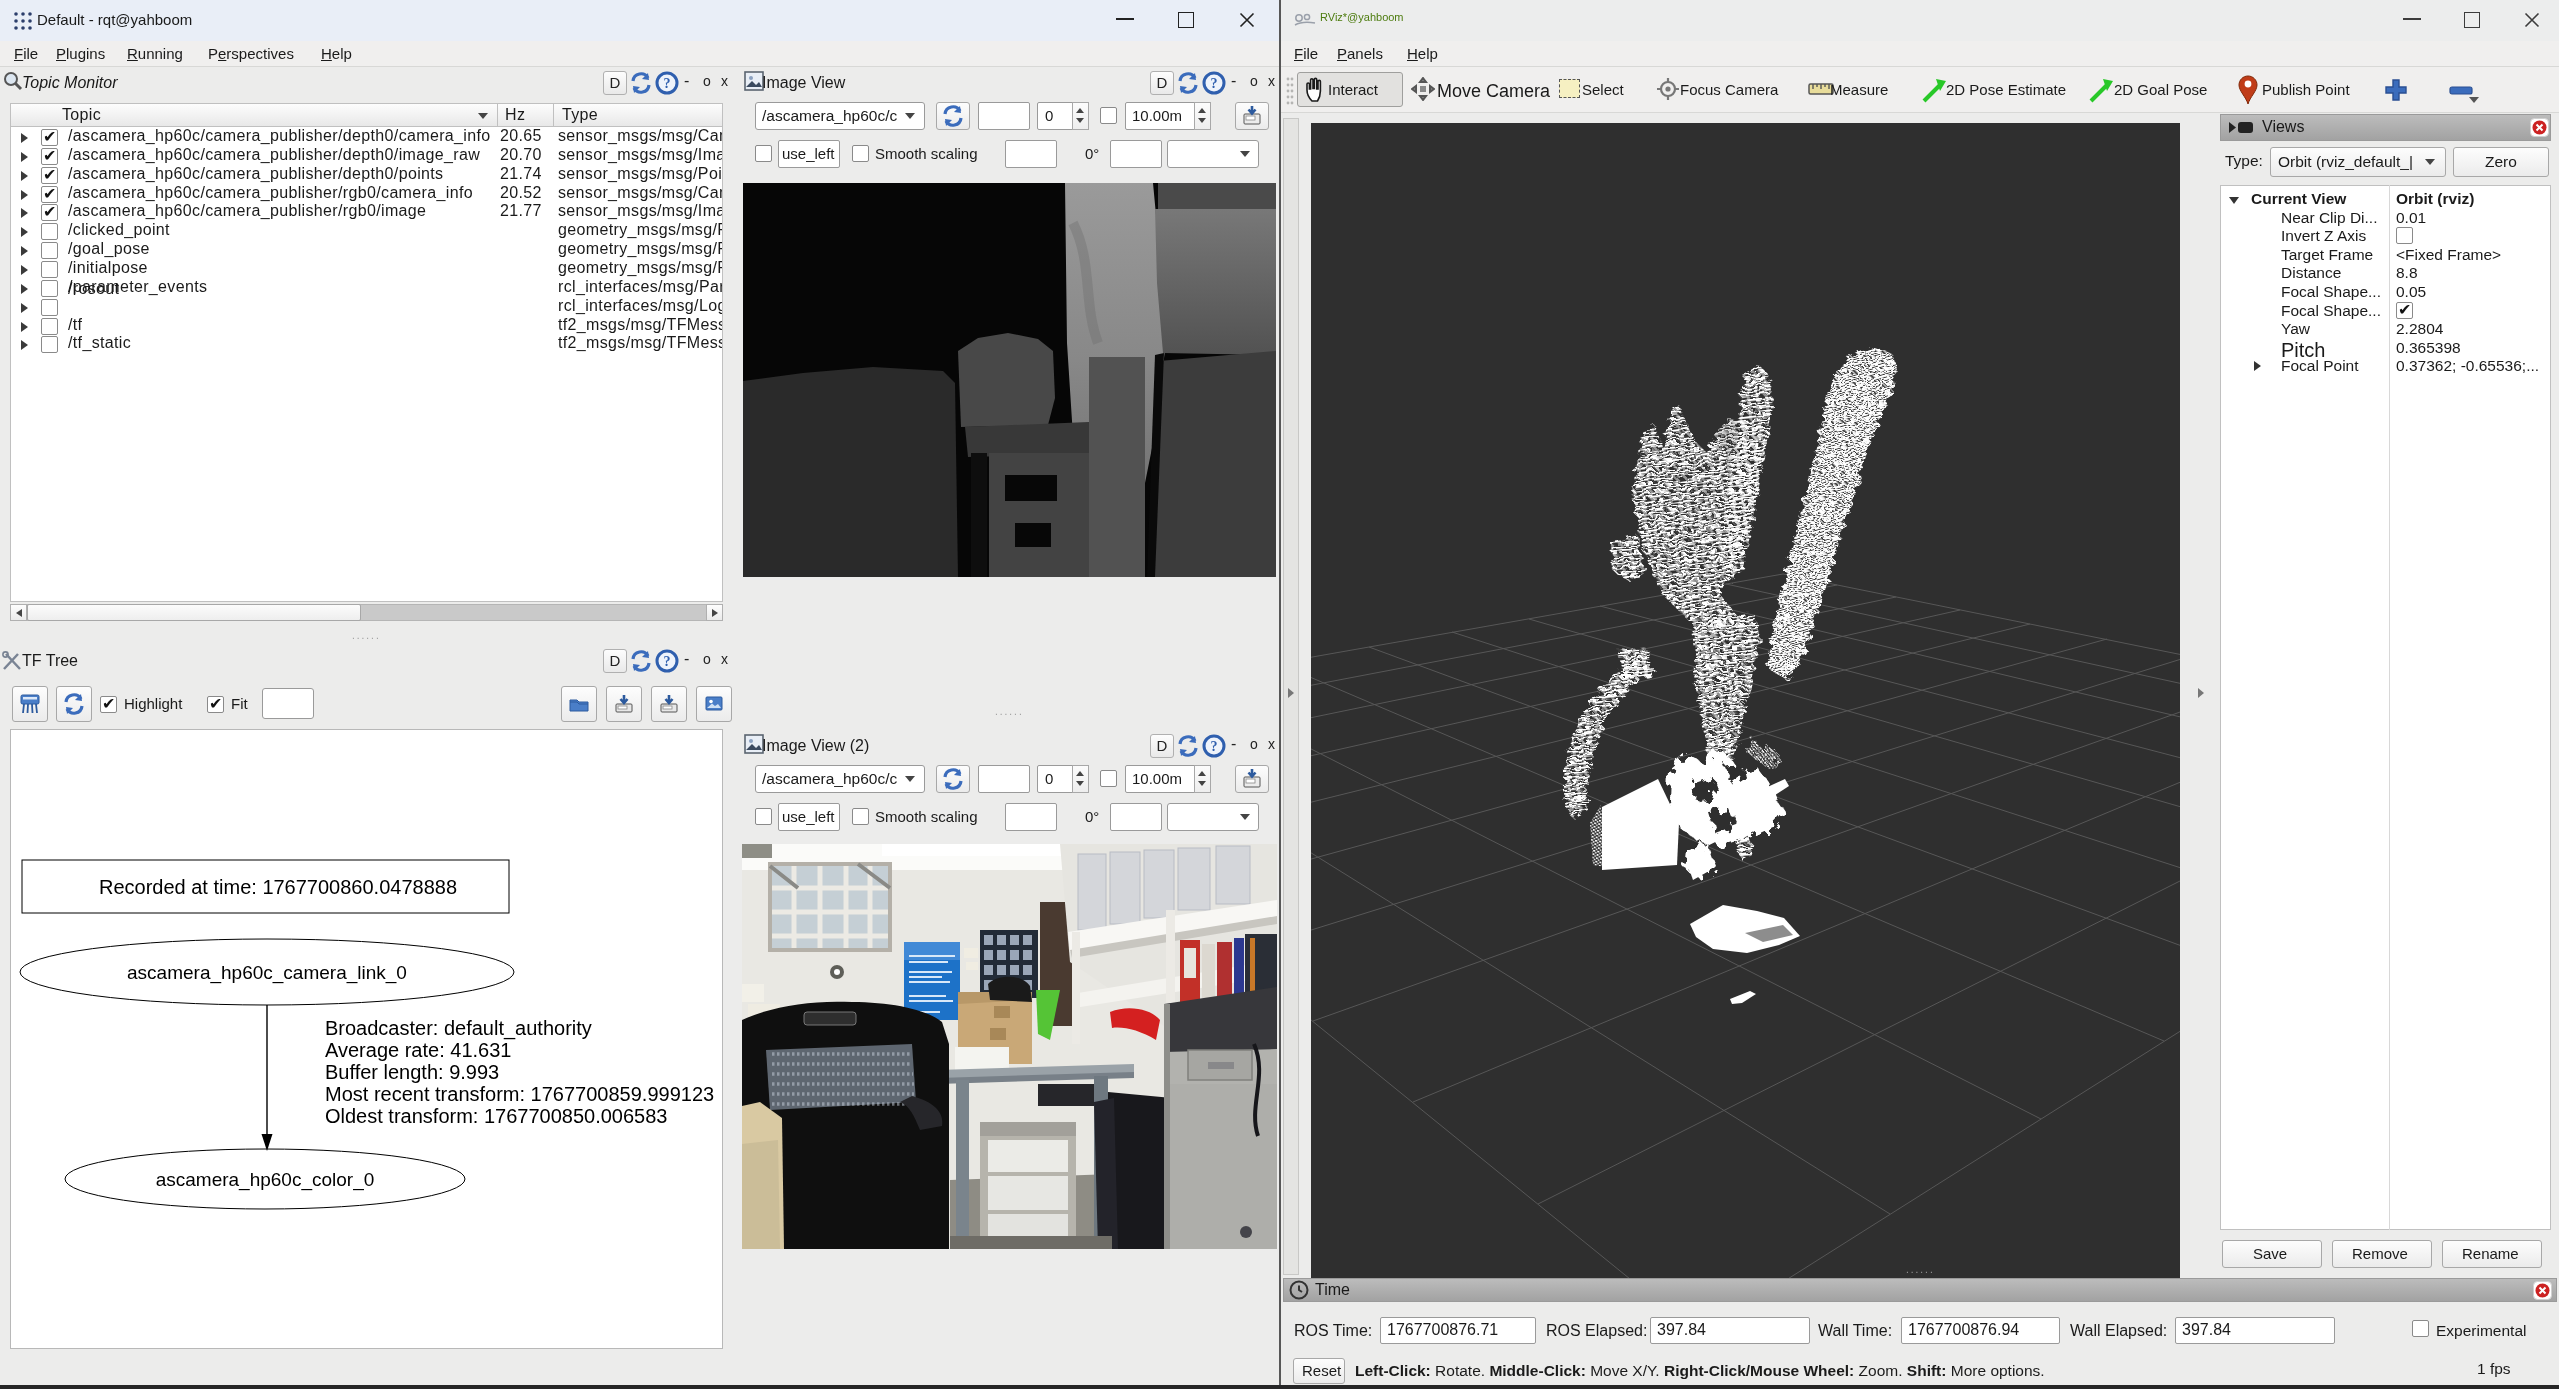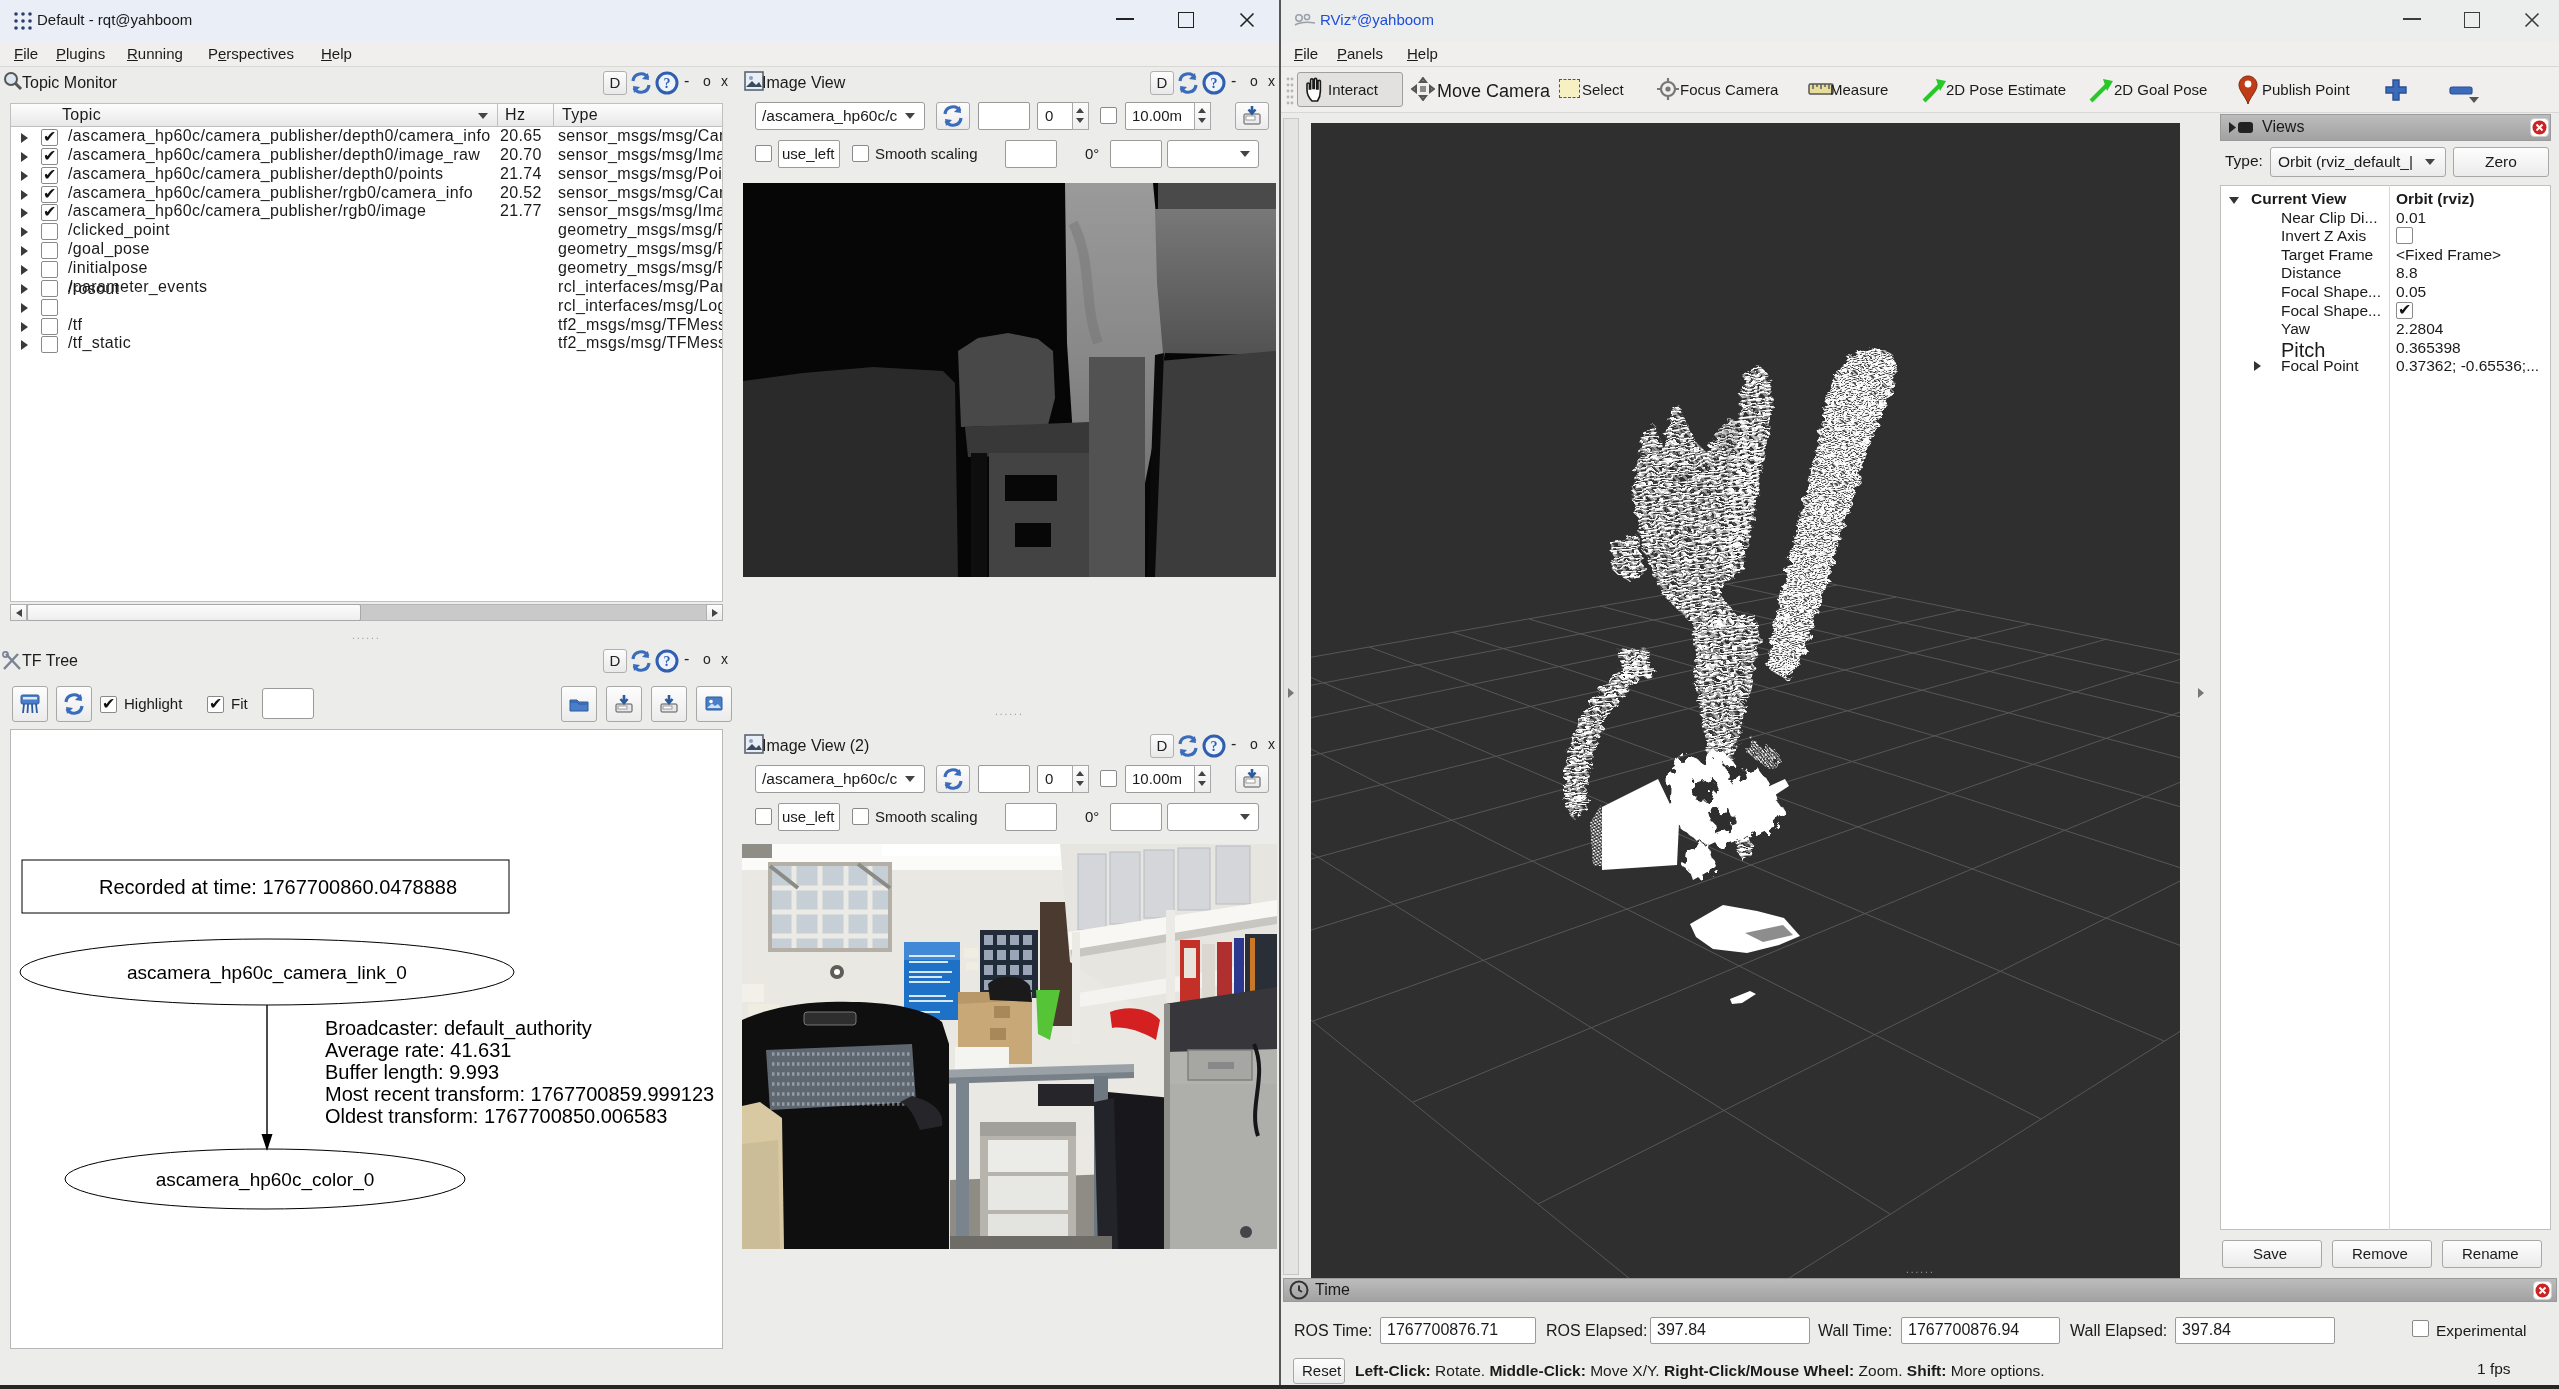--- a/index.html
+++ b/index.html
@@ -42,21 +42,21 @@
   <div class="abs" style="left:14px;top:45px;"><u>F</u>ile</div>
   <div class="abs" style="left:56px;top:45px;"><u>P</u>lugins</div>
   <div class="abs" style="left:127px;top:45px;"><u>R</u>unning</div>
   <div class="abs" style="left:208px;top:45px;">P<u>e</u>rspectives</div>
   <div class="abs" style="left:321px;top:45px;"><u>H</u>elp</div>
 
   <svg class="abs" style="left:2px;top:70px" width="22" height="22" viewBox="0 0 22 22">
   <circle cx="9" cy="9" r="6" fill="#dce6f0" stroke="#555" stroke-width="2"></circle>
   <path d="M13.5 13.5 L19 19" stroke="#555" stroke-width="3"></path>
     </svg>
-  <div class="abs" style="left:22px;top:74px;font-size:16px;">Topic Monitor</div>
+  <div class="abs" style="left:22px;top:74px;font-size:16px;font-style:italic;">Topic Monitor</div>
   <div class="hdrD" style="left:603px;top:71px;">D</div>
   <svg class="abs" style="left:629px;top:71px" width="24" height="24" viewBox="0 0 24 24">
     <g fill="none" stroke="#3b6cbc" stroke-width="3.2">
       <path d="M4 10 A 8 8 0 0 1 19 7"></path>
         <path d="M20 14 A 8 8 0 0 1 5 17"></path>
     </g>
     <path d="M19 2 L20 9 L13 8 Z" fill="#3b6cbc"></path>
       <path d="M5 22 L4 15 L11 16 Z" fill="#3b6cbc"></path>
     </svg>
   <svg class="abs" style="left:655px;top:71px" width="24" height="24" viewBox="0 0 24 24">
@@ -485,21 +485,21 @@
     <path d="M170 252 C 192 258 202 268 200 282 L 178 286 C 172 272 168 262 158 258 Z" fill="#26262a"></path>
     <path d="M0 262 L 18 258 L 40 274 L 42 405 L 0 405 Z" fill="#d9c9a2"></path>
     <path d="M0 300 L 36 296 L 38 405 L 0 405 Z" fill="#cbbd98"></path>
     <rect x="208" y="392" width="162" height="13" fill="#6e6c66"></rect>
   </svg>
 
 </div>
 
 <div class="abs" style="left:1281px;top:0;width:1278px;height:1385px;background:#ececeb;">
   <div class="abs" style="left:0;top:0;width:1278px;height:41px;background:#eceded;"></div>
-  <div class="abs" style="left:39px;top:11px;font-size:15px;color:#1d4ed8;">RViz*@yahboom</div>
+  <div class="abs" style="left:39px;top:11px;font-size:11px;color:#4d7c0f;">RViz*@yahboom</div>
   <svg class="abs" style="left:13px;top:13px" width="22" height="16" viewBox="0 0 22 16">
     <g fill="none" stroke="#9aa0aa" stroke-width="1.5">
       <circle cx="5" cy="5" r="3.2"></circle>
         <circle cx="13" cy="4" r="2.6"></circle>
         <path d="M1 12 Q 8 8 21 10"></path>
     </g>
   </svg>
   <div class="abs" style="left:1122px;top:18px;width:18px;height:2px;background:#3c3c3c;"></div>
   <div class="abs" style="left:1183px;top:12px;width:16px;height:16px;border:1.5px solid #3c3c3c;"></div>
   <svg class="abs" style="left:1243px;top:12px" width="16" height="16">

